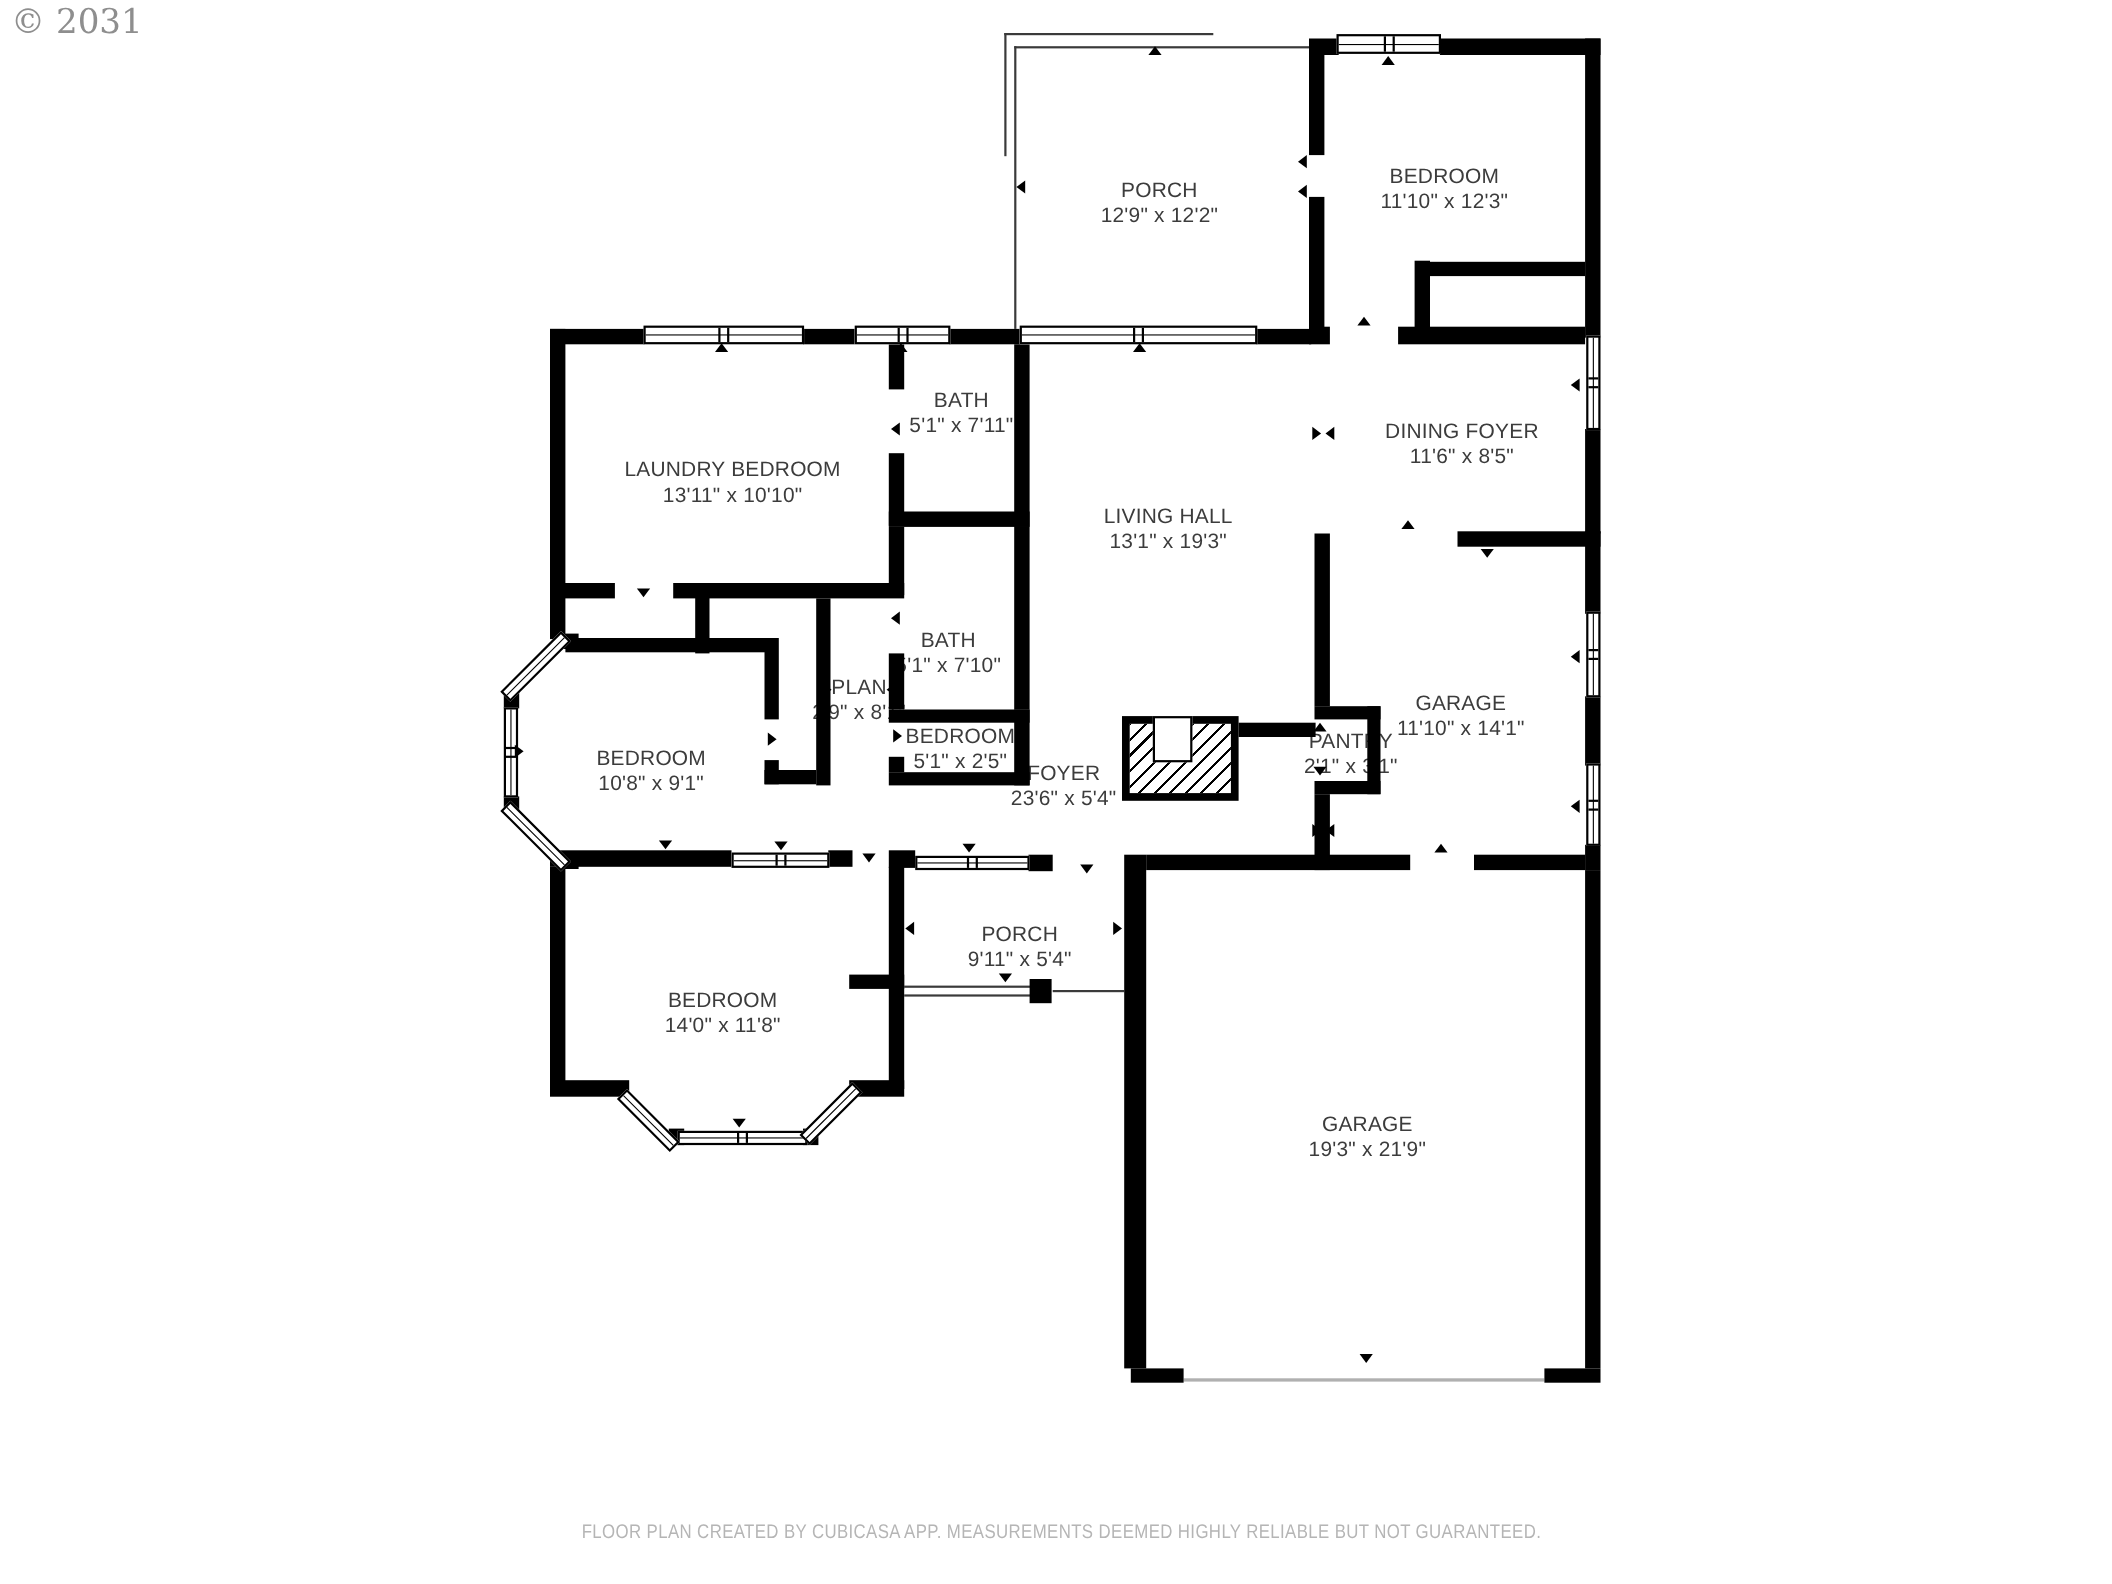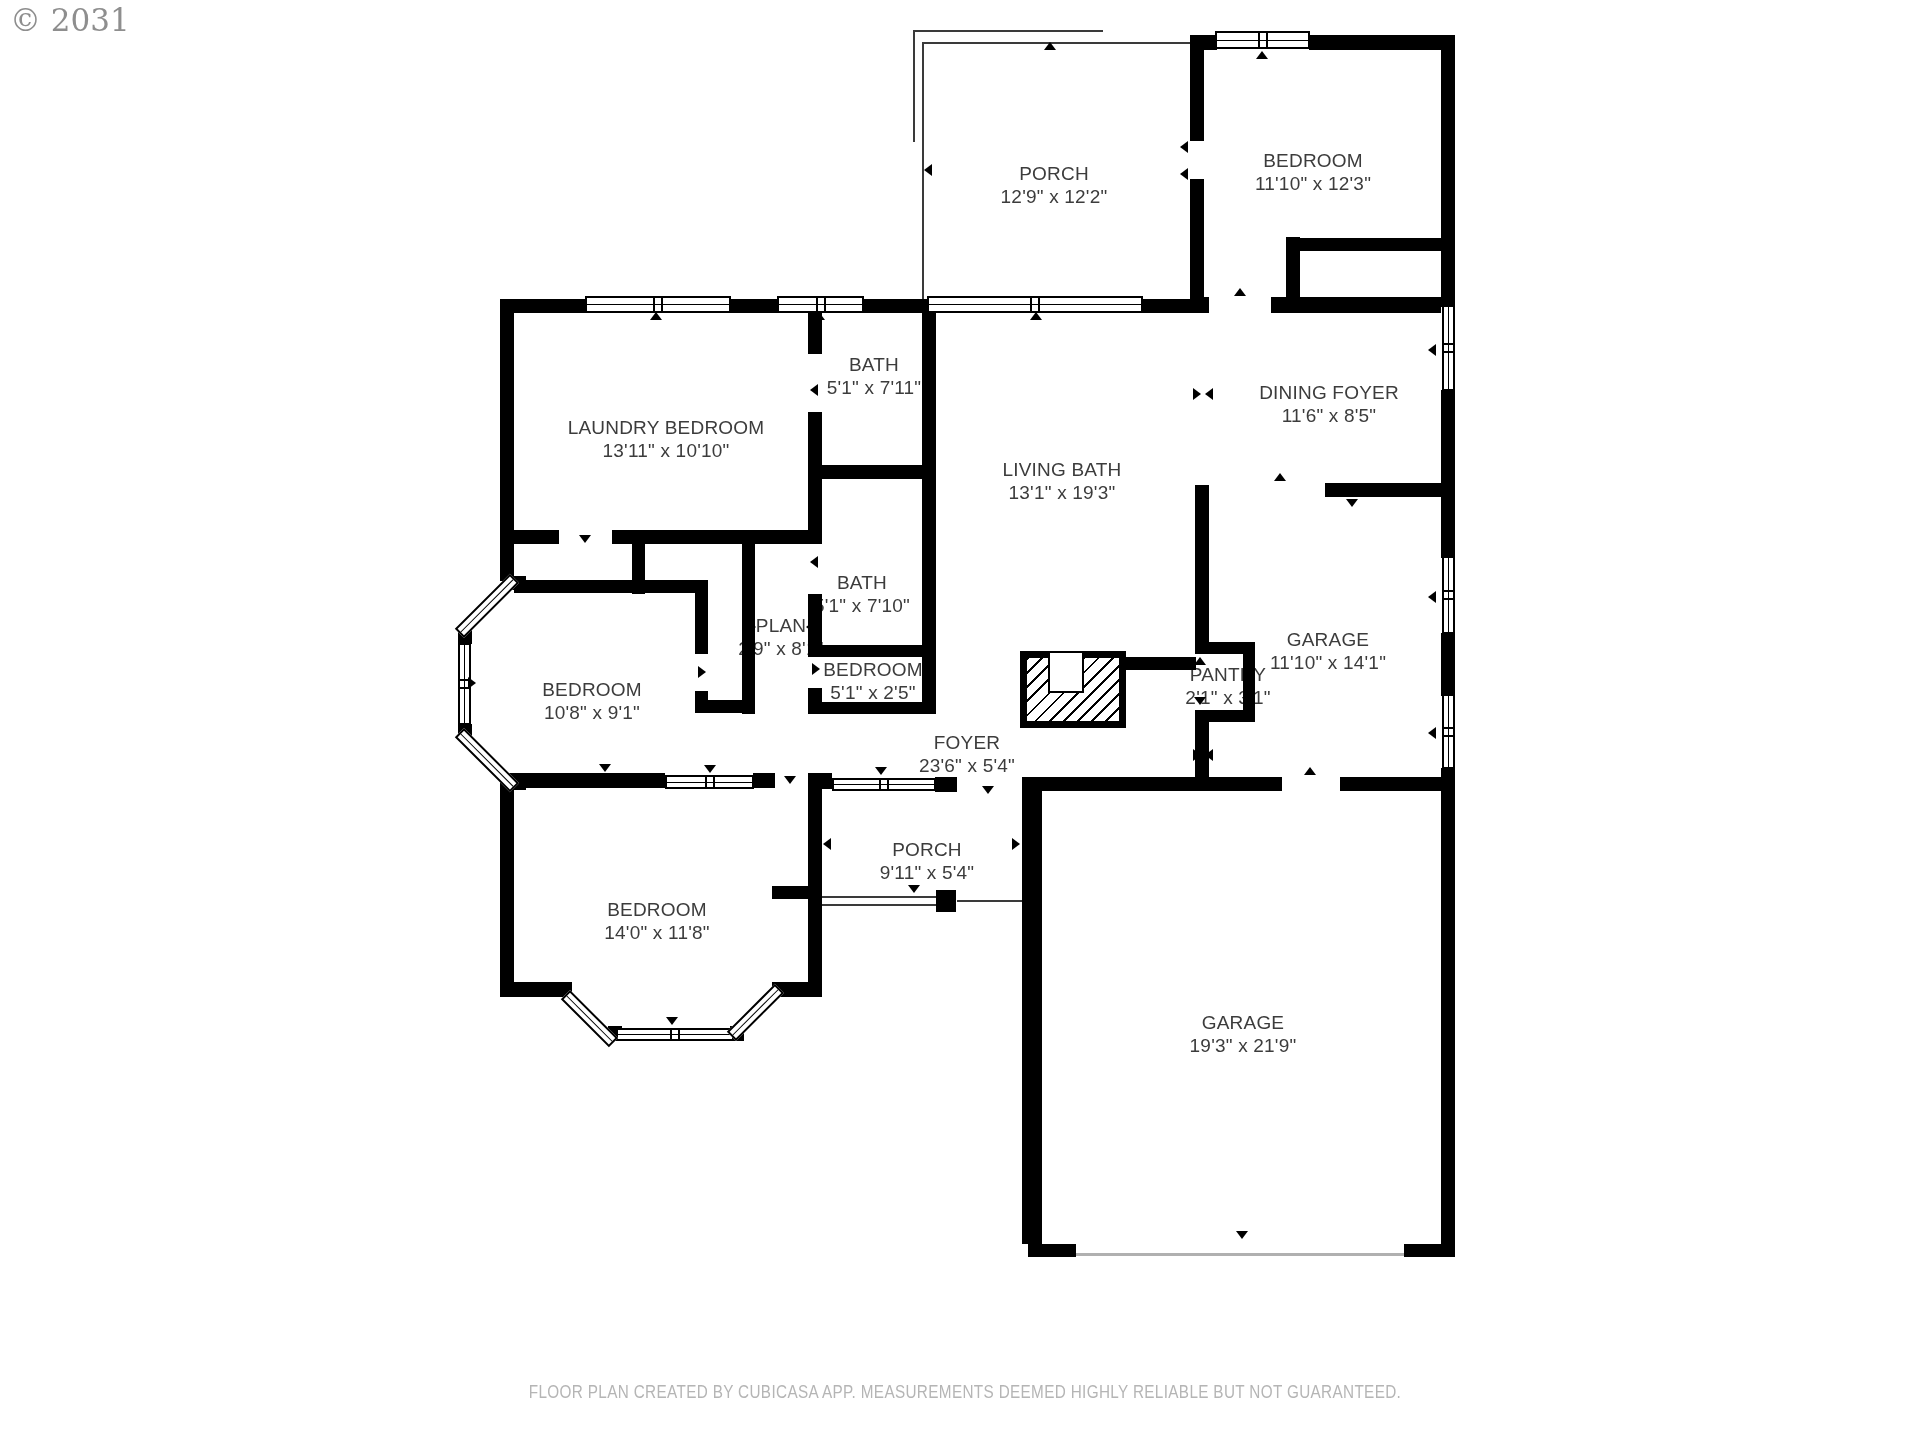--- a/index.html
+++ b/index.html
@@ -58,21 +58,21 @@
   </div>
   <div class="room-label" style="left:874px;top:354px">
     <div class="rl">BATH</div>
     <div class="rd">5'1" x 7'11"</div>
   </div>
   <div class="room-label" style="left:1329px;top:382px">
     <div class="rl">DINING FOYER</div>
     <div class="rd">11'6" x 8'5"</div>
   </div>
   <div class="room-label" style="left:1062px;top:459px">
-    <div class="rl">LIVING BATH</div>
+    <div class="rl">LIVING HALL</div>
     <div class="rd">13'1" x 19'3"</div>
   </div>
   <div class="room-label" style="left:862px;top:572px">
     <div class="rl">BATH</div>
     <div class="rd">5'1" x 7'10"</div>
   </div>
   <div class="room-label" style="left:781px;top:615px">
     <div class="rl">PLAN</div>
     <div class="rd">2'9" x 8'1"</div>
   </div>
@@ -85,21 +85,21 @@
     <div class="rd">11'10" x 14'1"</div>
   </div>
   <div class="room-label" style="left:1228px;top:664px">
     <div class="rl">PANTRY</div>
     <div class="rd">2'1" x 3'1"</div>
   </div>
   <div class="room-label" style="left:592px;top:679px">
     <div class="rl">BEDROOM</div>
     <div class="rd">10'8" x 9'1"</div>
   </div>
-  <div class="room-label" style="left:967px;top:732px">
+  <div class="room-label" style="left:967px;top:693px">
     <div class="rl">FOYER</div>
     <div class="rd">23'6" x 5'4"</div>
   </div>
   <div class="room-label" style="left:927px;top:839px">
     <div class="rl">PORCH</div>
     <div class="rd">9'11" x 5'4"</div>
   </div>
   <div class="room-label" style="left:657px;top:899px">
     <div class="rl">BEDROOM</div>
     <div class="rd">14'0" x 11'8"</div>

